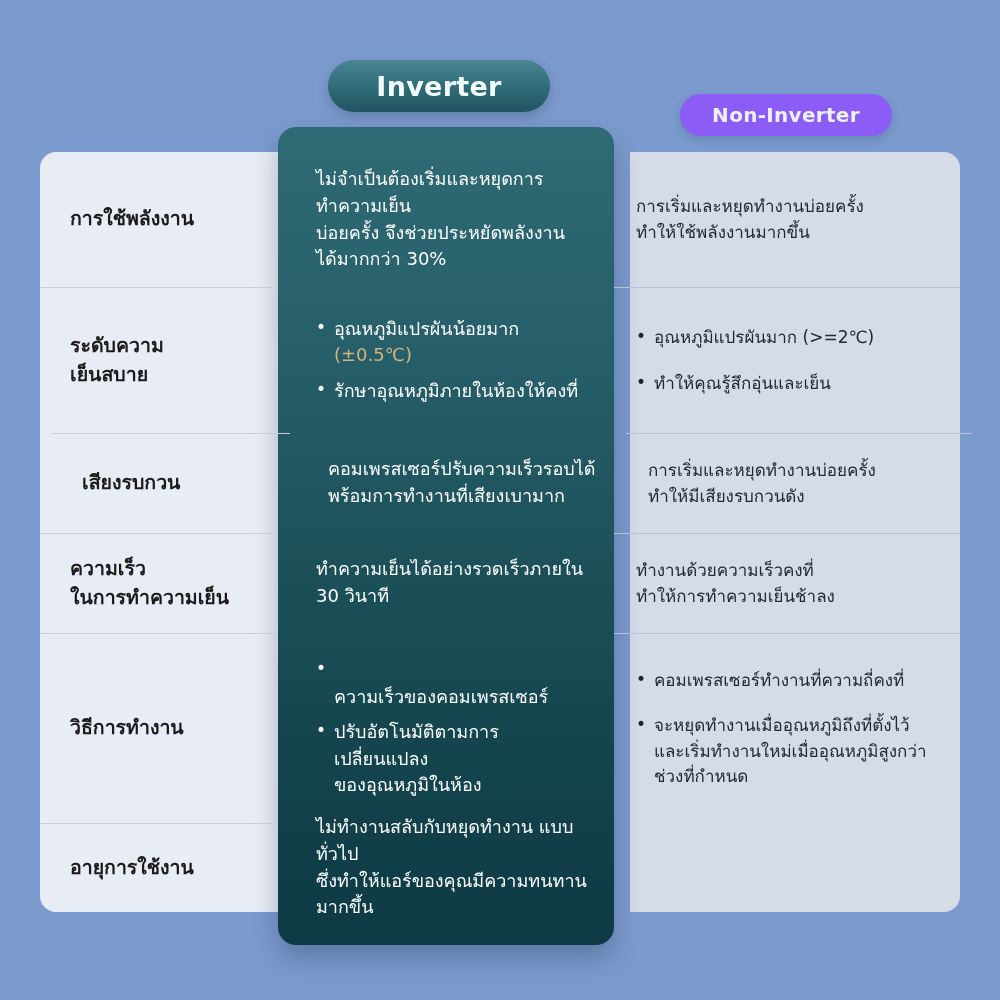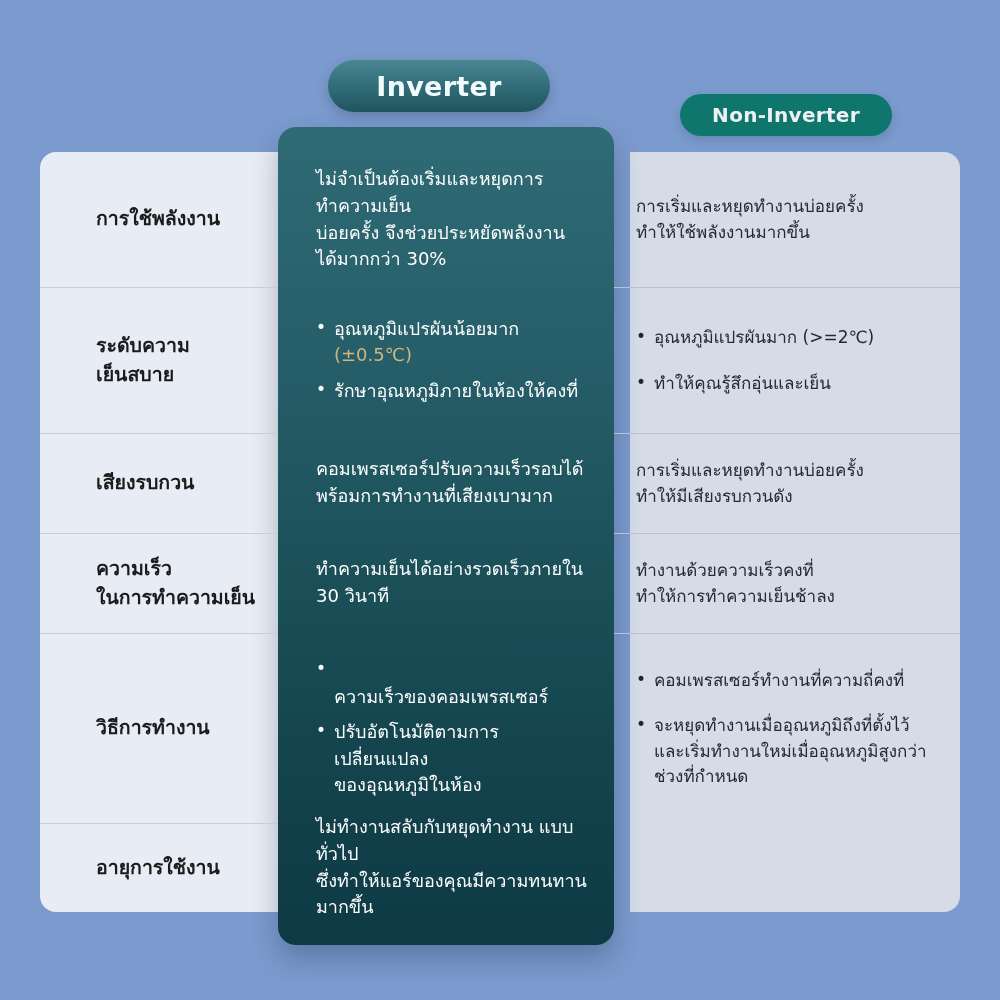--- a/index.html
+++ b/index.html
@@ -46,21 +46,21 @@
 
   
   .rows{ position:absolute; left:0; top:0; width:920px; height:760px; z-index:4; }
   .row{ position:relative; width:100%; display:flex; }
   .row + .row .cell-feature{ border-top:1px solid #c6cedd; }
   .row + .row .cell-right{ border-top:1px solid #b9c2d2; }
 
   .cell-feature{
     width:238px;
     display:flex; align-items:center;
-    padding:0 0 0 56px;
+    padding:0 0 0 30px;
     font-size:19.5px; font-weight:bold; color:#1b1b1b;
     line-height:1.45;
   }
   .cell-center{
     width:336px;
     display:flex; flex-direction:column; justify-content:center;
     padding:0 22px 0 24px;
     color:#ffffff; font-size:18px; line-height:1.48;
   }
   .cell-right{
@@ -99,21 +99,21 @@
     width:222px; height:52px;
     border-radius:26px;
     background:linear-gradient(180deg,#4a8691 0%,#2f6b76 55%,#20545f 100%);
     font-size:27px;
     box-shadow:0 5px 12px rgba(30,50,80,.25);
   }
   #badge-noninverter{
     left:680px; top:94px;
     width:212px; height:42px;
     border-radius:21px;
-    background:#0f766e;
+    background:#8b5cf6;
     font-size:20px;
     color:#eef1f4;
     box-shadow:0 4px 10px rgba(30,50,80,.18);
     text-align:center;
   }
 </style>
 </head>
 <body>
 
 <div id="comparison-table">
@@ -142,21 +142,21 @@
             <li><span>รักษาอุณหภูมิภายในห้องให้คงที่</span></li>
           </ul>
         </div>
         <div class="cell-right">
           <ul>
             <li><span>อุณหภูมิแปรผันมาก (&gt;=2℃)</span></li>
             <li><span>ทำให้คุณรู้สึกอุ่นและเย็น</span></li>
           </ul>
         </div>
       </div>
-      <div class="row" style="height: 100px;">
+      <div class="row" style="height: 100px; margin-left: 12px;">
         <div class="cell-feature">
           <div><span>เสียงรบกวน</span></div>
         </div>
         <div class="cell-center center-pad">
           <div><span>คอมเพรสเซอร์ปรับความเร็วรอบได้</span><br><span>พร้อมการทำงานที่เสียงเบามาก</span></div>
         </div>
         <div class="cell-right">
           <div><span>การเริ่มและหยุดทำงานบ่อยครั้ง</span><br><span>ทำให้มีเสียงรบกวนดัง</span></div>
         </div>
       </div>

